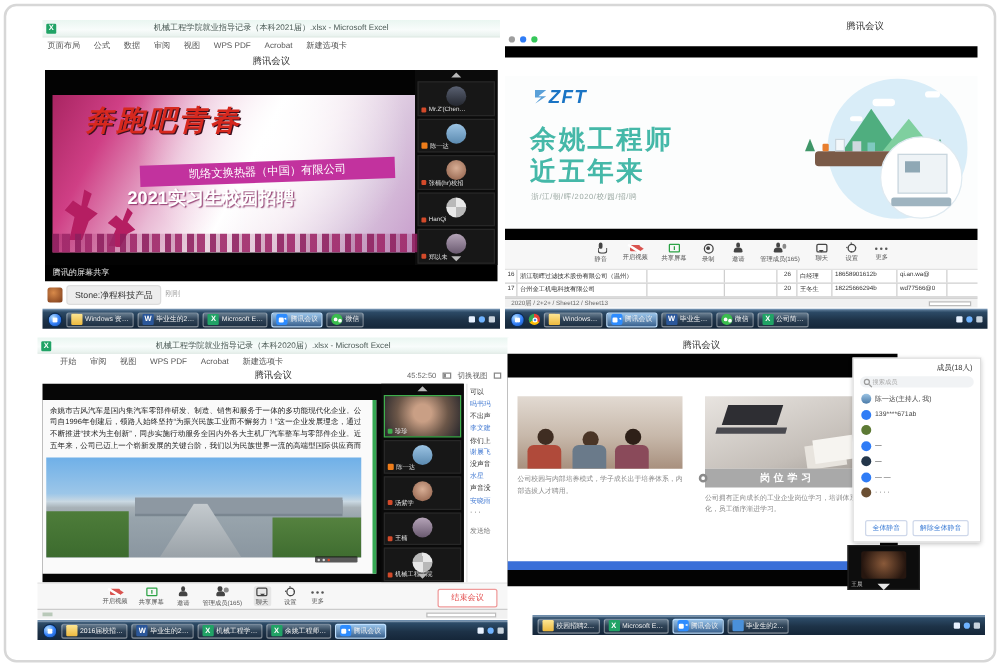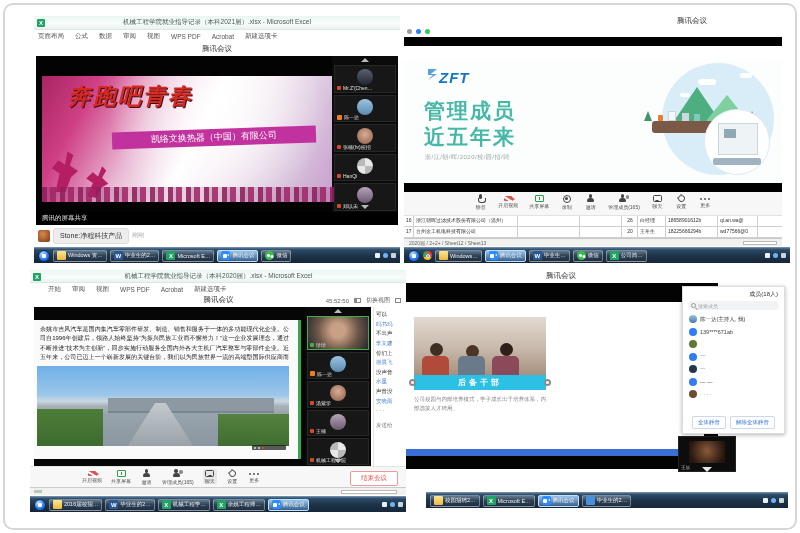--- a/index.html
+++ b/index.html
@@ -141,21 +141,21 @@
   .hlogo { width:9px; height:9px; background:rgba(255,255,255,.95); border-radius:2px; position:relative; }
   .hlogo::after { content:""; position:absolute; inset:2px; border:1.5px solid #3a78b8; border-radius:1px; }
   .hlogo-text { font-size:7.5px; font-weight:bold; color:#fff; white-space:nowrap; }
   .hlogo-sub { font-size:4.5px; color:#e8f2ff; white-space:nowrap; }
   .hdecor { margin-left:auto; display:flex; align-items:center; gap:4px; }
   .hdecor i { display:block; }
   .htree { width:0; height:0; border-left:3px solid transparent; border-right:3px solid transparent; border-bottom:7px solid rgba(255,255,255,.9); }
   .hsnow { width:5px; height:5px; border-radius:50%; background:rgba(255,255,255,.9); box-shadow:-8px 2px 0 -1px rgba(255,255,255,.7),6px 3px 0 -2px rgba(255,255,255,.7); }
   .hhill { width:14px; height:4px; border-radius:3px 3px 0 0; background:rgba(255,255,255,.65); }
   .slide { position:absolute; left:0; right:8px; top:45px; height:122px; background:#fcfdfd; overflow:hidden; }
-  .brand { position:absolute; left:24px; top:8px; display:flex; gap:2px; }
+  .brand { position:absolute; left:24px; top:8px; display:flex; align-items:center; gap:2px; }
   .brand-mark { width:9px; height:11px; background:#5aa0d8; clip-path:polygon(0 0,100% 0,30% 45%,100% 45%,0 100%,55% 55%,0 55%); }
   .brand-text { font-size:15px; font-weight:bold; font-style:italic; color:#1a74c4; letter-spacing:1px; }
   .slide-t1 { position:absolute; left:20px; top:36px; font-size:21px; font-weight:bold; color:#45b8a8; letter-spacing:2px; white-space:nowrap; }
   .slide-t2 { position:absolute; left:20px; top:62px; font-size:21px; font-weight:bold; color:#45b8a8; letter-spacing:2px; white-space:nowrap; }
   .slide-sub { position:absolute; left:21px; top:92px; font-size:6px; color:#9aa8a2; letter-spacing:.5px; white-space:nowrap; }
   .illu { position:absolute; right:4px; top:2px; width:128px; height:118px; }
   .icircle { position:absolute; right:4px; top:0; width:112px; height:112px; background:#d9edf8; border-radius:50%; }
   .cloud { position:absolute; background:#fff; border-radius:6px; }
   .cl1 { width:18px; height:6px; right:62px; top:16px; } .cl2 { width:12px; height:5px; right:26px; top:10px; } .cl3 { width:10px; height:4px; right:88px; top:30px; }
   .mnt { position:absolute; clip-path:polygon(50% 0,100% 100%,0 100%); }
@@ -300,20 +300,21 @@
       <span>视图</span>
       <span>WPS PDF</span>
       <span>Acrobat</span>
       <span>新建选项卡</span>
     </div>
     <div class="applabel">腾讯会议</div>
     <div class="stage">
       <div class="poster">
         <div class="poster-title">奔跑吧青春</div>
         <div class="poster-banner">凯络文换热器（中国）有限公司</div>
+        <div class="poster-line1">2021实习生校园招聘</div>
         <div class="sil sil1"></div>
         <div class="sil sil2"></div>
         <div class="skyline"></div>
       </div>
       <div class="rail">
         <div class="arr up">
             <i></i>
           </div>
         <div class="tile">
           <div class="avatar av-a"></div>
@@ -397,21 +398,21 @@
       <b class="d-gray"></b>
       <b class="d-blue"></b>
       <b class="d-green"></b>
     </div>
     <div class="bb1"></div>
     <div class="slide">
       <div class="brand">
         <span class="brand-mark"></span>
         <span class="brand-text">ZFT</span>
       </div>
-      <div class="slide-t1">管理成员</div>
+      <div class="slide-t1">余姚工程师</div>
       <div class="slide-t2">近五年来</div>
       <div class="slide-sub">浙/江/朝/晖/2020/校/园/招/聘</div>
       <div class="illu">
         <div class="icircle"></div>
         <div class="cloud cl1"></div>
           <div class="cloud cl2"></div>
           <div class="cloud cl3"></div>
         <div class="mnt mnt1"></div>
         <div class="mnt mnt2"></div>
         <div class="ground">
@@ -686,26 +687,33 @@
   <section class="q q4">
     <div class="applabel">腾讯会议</div>
     <div class="stage4">
       <div class="web">
         <div class="cards">
           <div class="card">
             <div class="cphoto cp1">
                 <span class="head"></span>
                 <span class="bodies"></span>
               </div>
-            <div class="cbanner cb1">
+            <div class="cdesc">公司校园与内部培养模式，学子成长出于培养体系，内部选拔人才聘用。</div>
+          </div>
+          <div class="card">
+            <div class="cphoto cp2">
+                <span class="laptop"></span>
+                <span class="lapbase"></span>
+                <span class="paper"></span>
+              </div>
+            <div class="cbanner cb2">
               <span class="conn conn-l"></span>
-              <span>后备干部</span>
-              <span class="conn conn-r"></span>
-            </div>
-            <div class="cdesc">公司校园与内部培养模式，学子成长出于培养体系，内部选拔人才聘用。</div>
+              <span>岗位学习</span>
+            </div>
+            <div class="cdesc">公司拥有正向成长的工业企业岗位学习，培训体系标准化，员工循序渐进学习。</div>
           </div>
         </div>
         <div class="webblue"></div>
       </div>
       <div class="midrail">
         <b class="mr1"></b>
         <b class="mr2"></b>
       </div>
     </div>
     <div class="mpanel">

